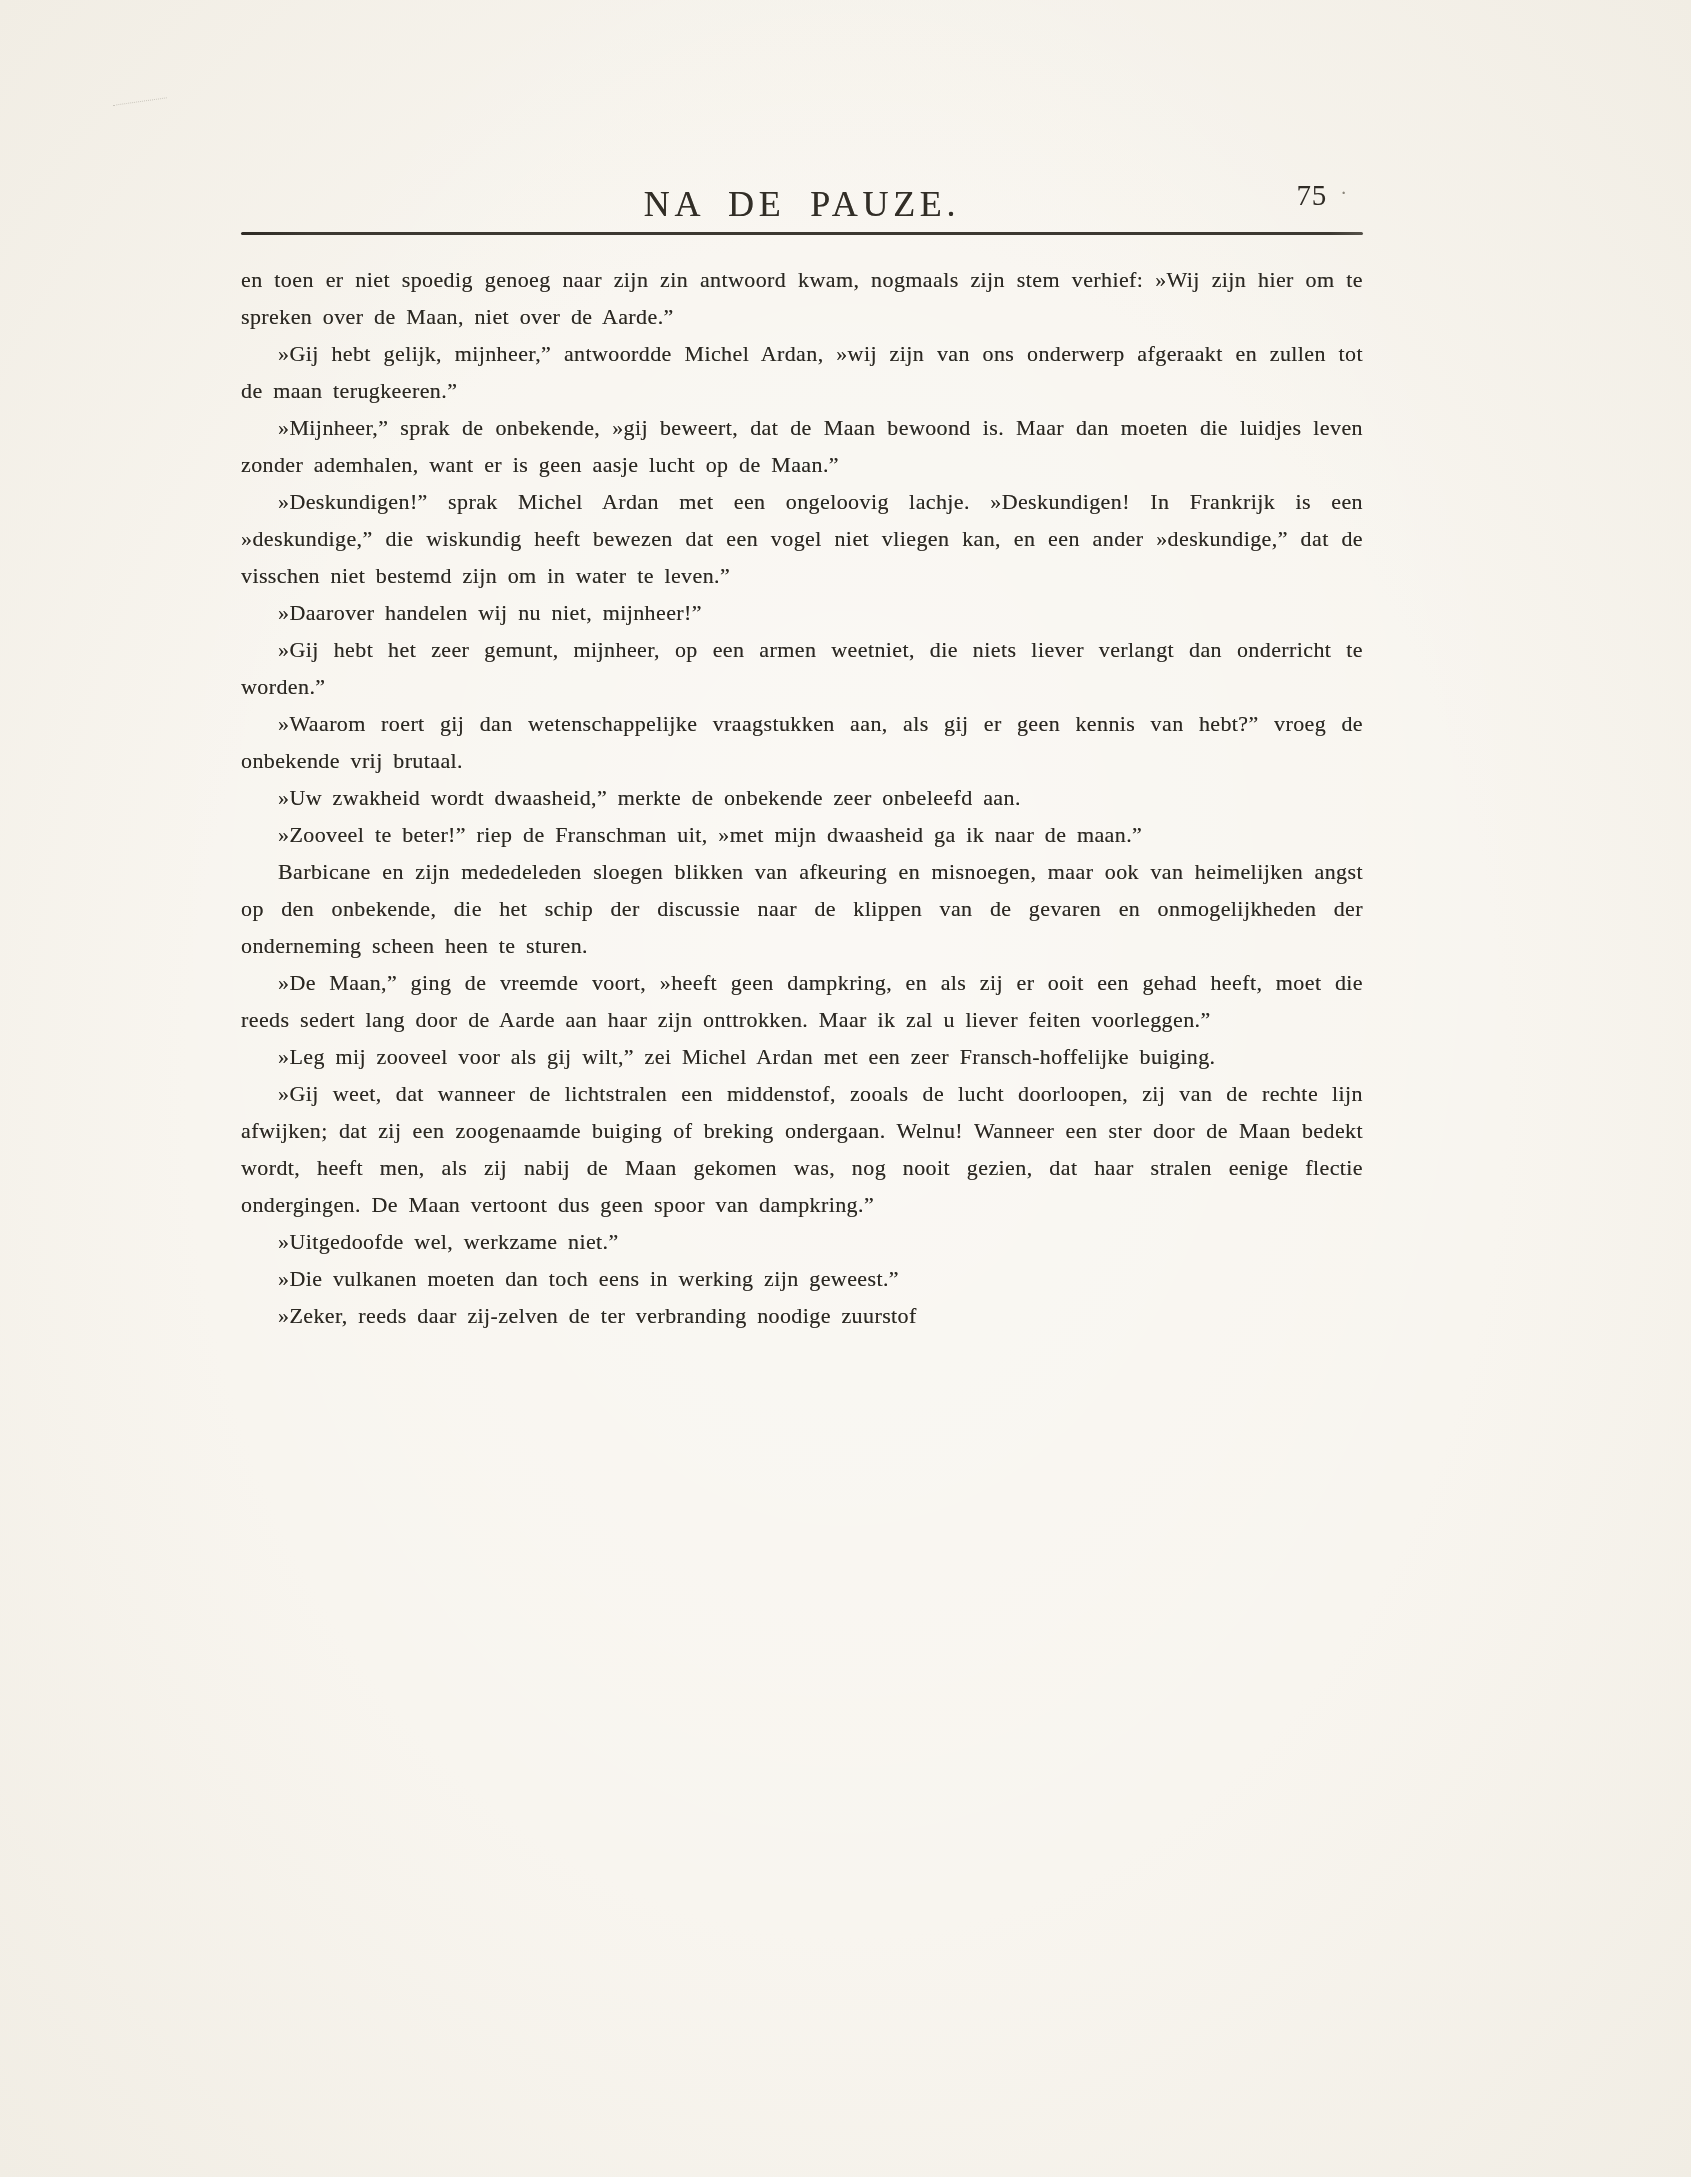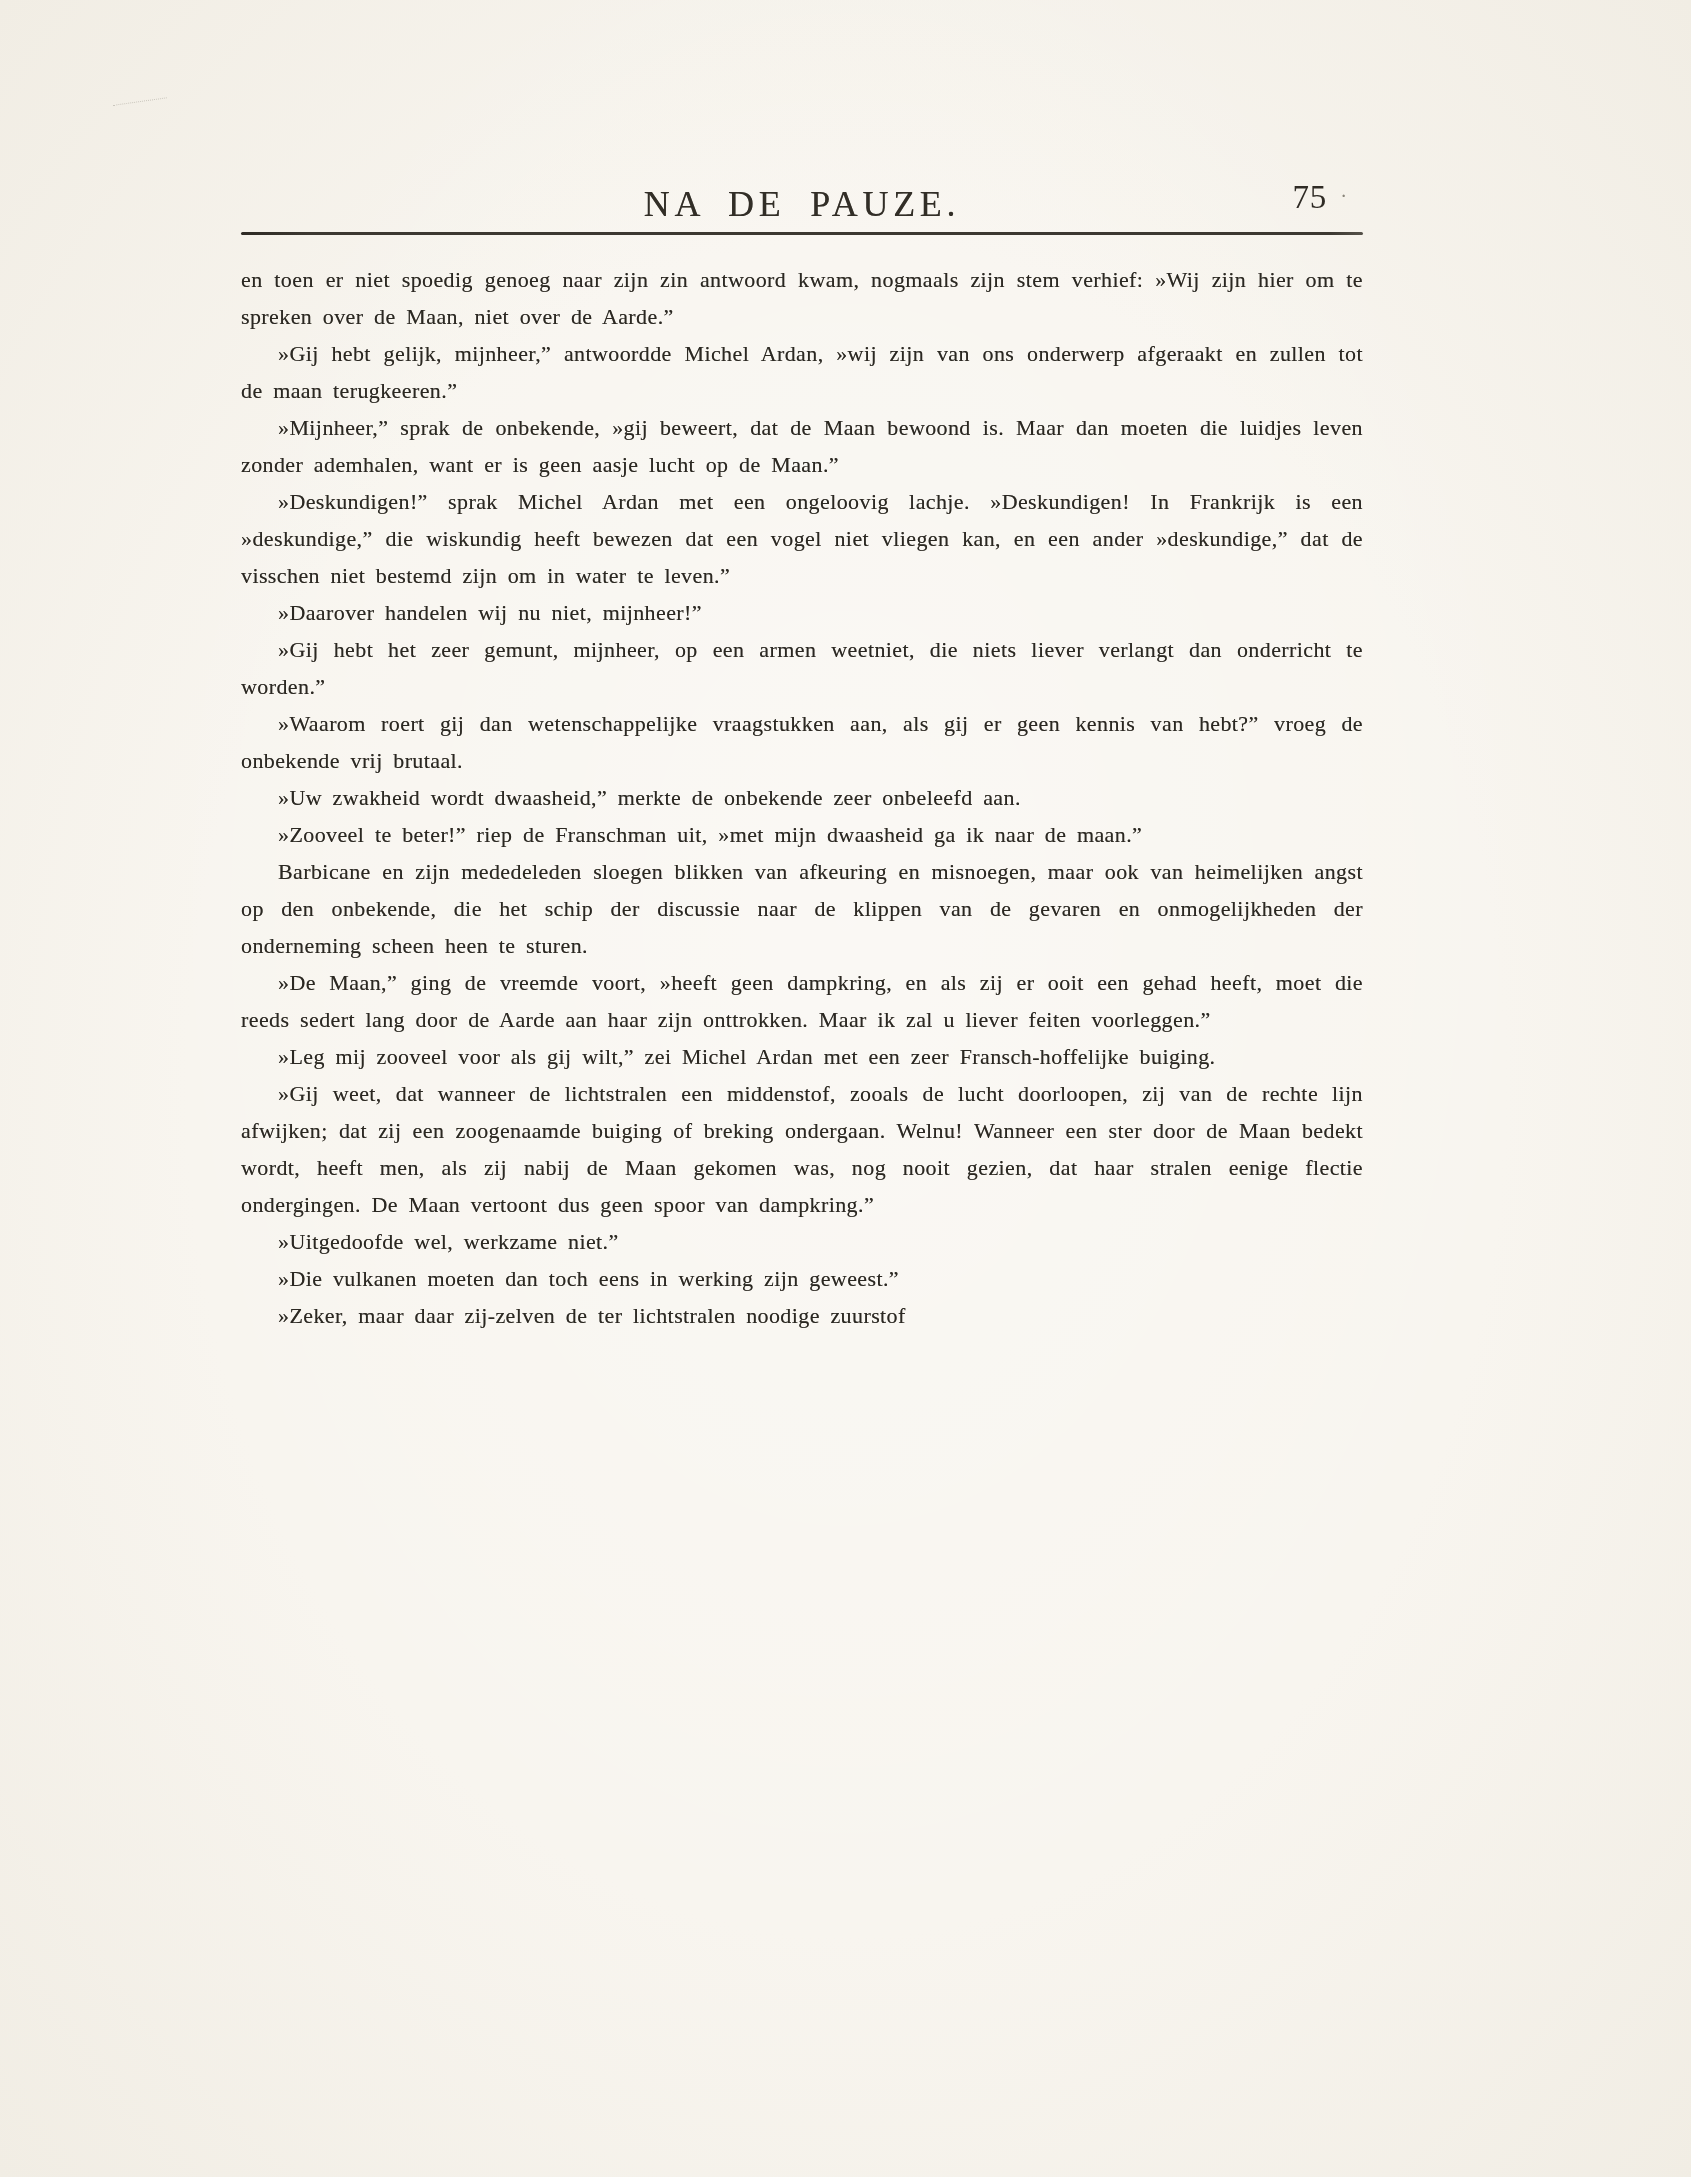--- a/index.html
+++ b/index.html
@@ -51,21 +51,21 @@
     letter-spacing: 4.7px;
     word-spacing: 11.2px;
     white-space: nowrap;
     color: #322e27;
     text-shadow: 0 0 0.6px rgba(43,40,34,0.55);
   }
   .page-number {
     position: absolute;
     right: 15px;
     top: -3.7px;
-    font-size: 33px;
+    font-size: 29px;
     letter-spacing: 0.9px;
     color: #2f2b25;
   }
   .page-number::after {
     content: "·";
     font-size: 20.5px;
     color: #8a857a;
     margin-left: 13px;
     vertical-align: 5.6px;
   }
@@ -116,18 +116,18 @@
         <p class="para indent">»Gij hebt het zeer gemunt, mijnheer, op een armen weetniet, die niets liever verlangt dan onderricht te worden.”</p>
         <p class="para indent">»Waarom roert gij dan wetenschappelijke vraagstukken aan, als gij er geen kennis van hebt?” vroeg de onbekende vrij brutaal.</p>
         <p class="para indent">»Uw zwakheid wordt dwaasheid,” merkte de onbekende zeer onbeleefd aan.</p>
         <p class="para indent">»Zooveel te beter!” riep de Franschman uit, »met mijn dwaasheid ga ik naar de maan.”</p>
         <p class="para indent">Barbicane en zijn mededeleden sloegen blikken van afkeuring en misnoegen, maar ook van heimelijken angst op den onbekende, die het schip der discussie naar de klippen van de gevaren en onmogelijkheden der onderneming scheen heen te sturen.</p>
         <p class="para indent">»De Maan,” ging de vreemde voort, »heeft geen dampkring, en als zij er ooit een gehad heeft, moet die reeds sedert lang door de Aarde aan haar zijn onttrokken. Maar ik zal u liever feiten voorleggen.”</p>
         <p class="para indent">»Leg mij zooveel voor als gij wilt,” zei Michel Ardan met een zeer Fransch-hoffelijke buiging.</p>
         <p class="para indent">»Gij weet, dat wanneer de lichtstralen een middenstof, zooals de lucht doorloopen, zij van de rechte lijn afwijken; dat zij een zoogenaamde buiging of breking ondergaan. Welnu! Wanneer een ster door de Maan bedekt wordt, heeft men, als zij nabij de Maan gekomen was, nog nooit gezien, dat haar stralen eenige flectie ondergingen. De Maan vertoont dus geen spoor van dampkring.”</p>
         <p class="para indent">»Uitgedoofde wel, werkzame niet.”</p>
         <p class="para indent">»Die vulkanen moeten dan toch eens in werking zijn geweest.”</p>
-        <p class="para indent">»Zeker, maar daar zij-zelven de ter lichtstralen noodige zuurstof</p>
+        <p class="para indent">»Zeker, reeds daar zij-zelven de ter verbranding noodige zuurstof</p>
       </div>
 
   </div>
 </div>
 
 
 </body></html>

